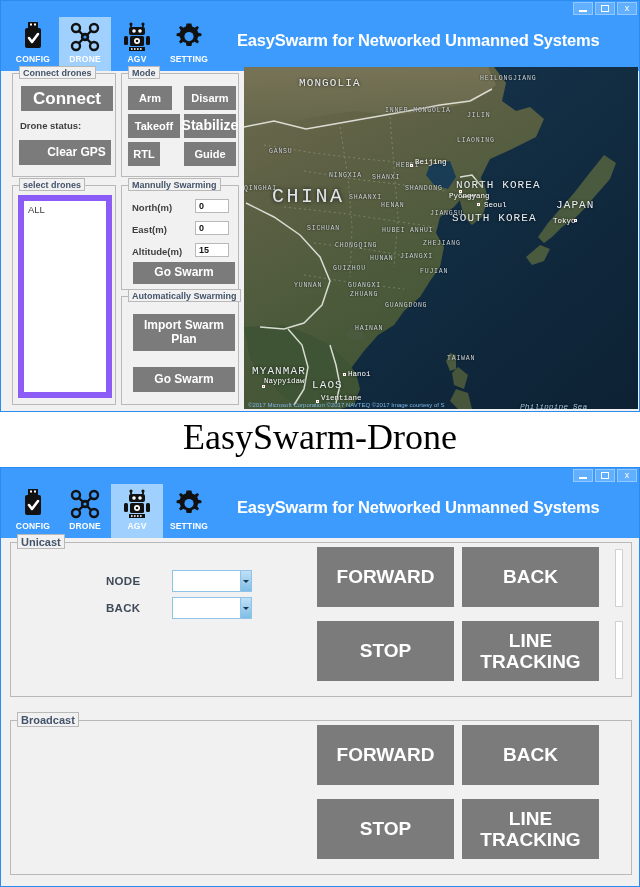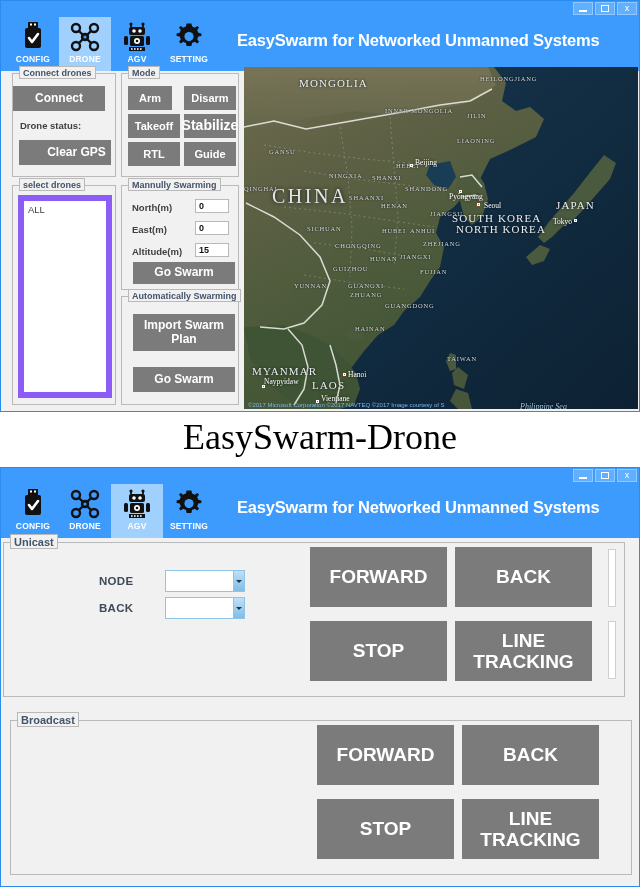--- a/index.html
+++ b/index.html
@@ -79,21 +79,21 @@
     font-size:9px; font-weight:bold; color:#111;
     display:flex; align-items:center; padding-left:3px;
   }
   .listbox {
     position:absolute; background:#ffffff; border:6px solid #8b5cf6;
     font-size:9.5px; color:#3f3f3f; padding:3px 4px;
   }
 
   
   .map { position:absolute; overflow:hidden; background:#173b55; }
-  .maplabel { position:absolute; color:#e9eef2; white-space:nowrap; font-family:Liberation Serif, serif; }
+  .maplabel { position:absolute; color:#e9eef2; white-space:nowrap; font-family:Liberation Mono, monospace; }
   .country { font-size:11px; letter-spacing:1.1px; text-shadow:0 0 3px rgba(0,0,0,.85); }
   .bigcountry { font-size:20px; letter-spacing:2.5px; color:#dfe6ea; text-shadow:0 0 4px rgba(0,0,0,.8); }
   .prov { font-size:6.5px; letter-spacing:0.8px; color:#cfd6da; text-shadow:0 0 2px rgba(0,0,0,.9); }
   .city { font-size:7.5px; color:#ffffff; text-shadow:0 0 3px rgba(0,0,0,.9); }
   .sea { font-size:8px; font-style:italic; color:#9fc4de; text-shadow:0 0 3px rgba(0,0,0,.9); }
   .citydot { position:absolute; width:3px; height:3px; background:#e04a3a; border:1px solid #fff; }
   .attrib { position:absolute; font-size:6px; color:#7fb4e8; left:4px; bottom:1px; white-space:nowrap; }
 
   
   .caption {
@@ -207,32 +207,32 @@
           </svg>
         </div>
         <div class="tblabel">SETTING</div>
       </div>
 
       <div class="apptitle">EasySwarm for Networked Unmanned Systems</div>
     </div>
 
     <div class="group" style="left:11px; top:72px; width:104px; height:104px;">
       <div class="glabel">Connect drones</div>
-      <div class="gbtn" style="position:absolute; left:0; top:12px; width:92px; height:25px; font-size:12px;">Connect</div>
+      <div class="gbtn" style="position:absolute; left:8px; top:12px; width:92px; height:25px; font-size:17px;">Connect</div>
       <div class="lbl" style="left:7px; top:46px;">Drone status:</div>
       <div class="gbtn" style="position:absolute; left:6px; top:66px; width:92px; height:25px; font-size:12px;padding-left:23px;">Clear GPS</div>
     </div>
 
     <div class="group" style="left:120px; top:72px; width:118px; height:104px;text-decoration:underline;">
       <div class="glabel">Mode</div>
       <div class="gbtn" style="position:absolute; left:6px; top:12px; width:44px; height:24px; font-size:11px;">Arm</div>
       <div class="gbtn" style="position:absolute; left:62px; top:12px; width:52px; height:24px; font-size:11px;">Disarm</div>
       <div class="gbtn" style="position:absolute; left:6px; top:40px; width:52px; height:24px; font-size:11px;">Takeoff</div>
       <div class="gbtn" style="position:absolute; left:62px; top:40px; width:52px; height:24px; font-size:14px;">Stabilize</div>
-      <div class="gbtn" style="position:absolute; left:6px; top:68px; width:52px; height:24px; font-size:11px;">RTL</div>
+      <div class="gbtn" style="position:absolute; left:6px; top:68px; width:32px; height:24px; font-size:11px;">RTL</div>
       <div class="gbtn" style="position:absolute; left:62px; top:68px; width:52px; height:24px; font-size:11px;">Guide</div>
     </div>
 
     <div class="group" style="left:11px; top:184px; width:104px; height:220px;">
       <div class="glabel">select drones</div>
       <div class="listbox" style="left:5px; top:9px; width:94px; height:203px;">
         <div>ALL</div>
       </div>
     </div>
 
@@ -318,21 +318,21 @@
           <path d="M44,262 L58,278 L64,300 L60,322 L50,338"></path>
           <path d="M86,278 L92,298 L96,318 L92,336"></path>
           <path d="M216,110 L228,108 L238,120"></path>
           <path d="M218,130 L232,128"></path>
         </g>
       </svg>
 
       <div id="map-labels">
           <div class="maplabel country" style="left: 55px; top: 10px;">MONGOLIA</div>
           <div class="maplabel bigcountry" style="left: 28px; top: 118px;">CHINA</div>
-          <div class="maplabel country" style="left: 212px; top: 112px; margin-top: 44px;">NORTH KOREA</div>
+          <div class="maplabel country" style="left: 212px; top: 112px;">NORTH KOREA</div>
           <div class="maplabel country" style="left: 208px; top: 145px;">SOUTH KOREA</div>
           <div class="maplabel country" style="left: 312px; top: 132px;">JAPAN</div>
           <div class="maplabel country" style="left: 8px; top: 298px;">MYANMAR</div>
           <div class="maplabel country" style="left: 68px; top: 312px;">LAOS</div>
           <div class="maplabel prov" style="left: 236px; top: 8px;">HEILONGJIANG</div>
           <div class="maplabel prov" style="left: 141px; top: 40px;">INNER MONGOLIA</div>
           <div class="maplabel prov" style="left: 223px; top: 45px;">JILIN</div>
           <div class="maplabel prov" style="left: 213px; top: 70px;">LIAONING</div>
           <div class="maplabel prov" style="left: 25px; top: 81px;">GANSU</div>
           <div class="maplabel prov" style="left: 152px; top: 95px;">HEBEI</div>
@@ -461,21 +461,21 @@
               a10.6 10.6 0 0 1 1.1-2.6 l-1.8-2.6 l1.7-1.7 l2.6 1.8 a10.6 10.6 0 0 1 2.6-1.1 l0.7-3.1 z"></path>
             <circle cx="14" cy="13.6" r="4.6" fill="#3d9bfd"></circle>
           </svg>
         </div>
         <div class="tblabel">SETTING</div>
       </div>
 
       <div class="apptitle">EasySwarm for Networked Unmanned Systems</div>
     </div>
 
-    <div class="group" style="left:2px; top:74px; width:622px; height:155px;padding-left:16px;">
+    <div class="group" style="left:9px; top:74px; width:622px; height:155px;padding-left:16px;">
       <div class="glabel" style="font-size:11px; height:15px; line-height:14px; top:-9px;">Unicast</div>
 
       <div class="agvlabel" style="left:95px; top:32px;">NODE</div>
       <div class="combo" style="left:161px; top:27px; width:80px; height:22px;">
         <span style="flex:1; padding-left:4px; font-size:11px; color:#222;"></span>
         <span class="arrow">
             <i></i>
           </span>
       </div>
 

